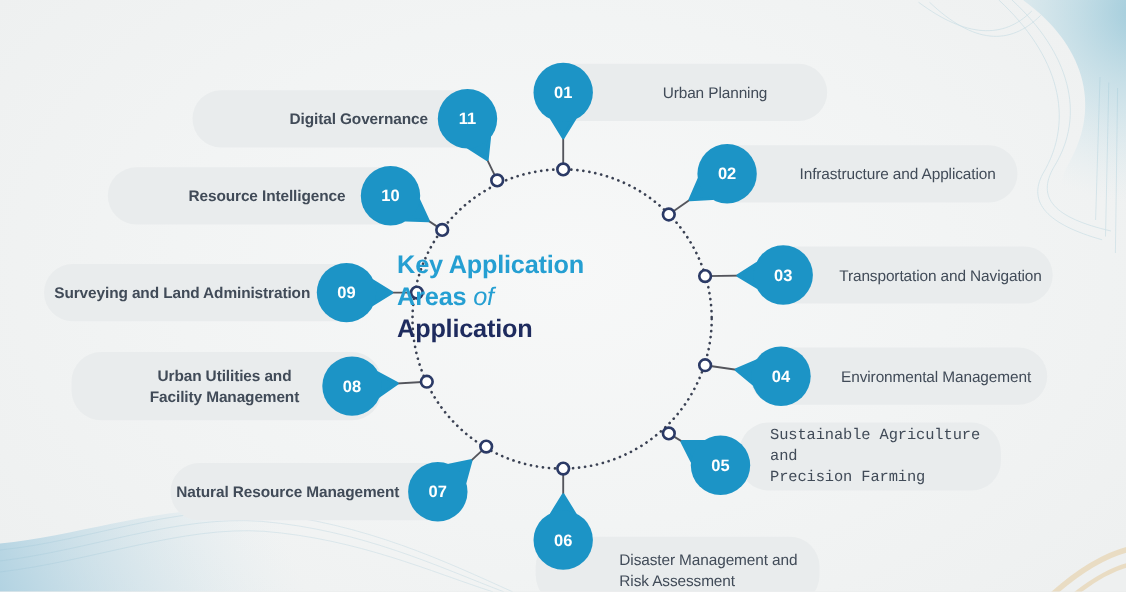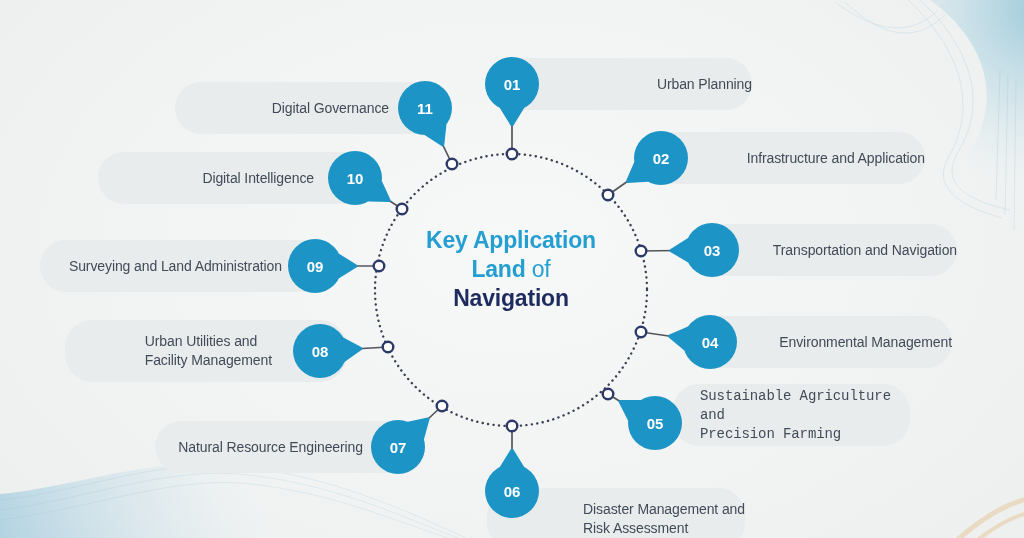--- a/index.html
+++ b/index.html
@@ -8,33 +8,33 @@
     font-family:"Liberation Sans",sans-serif;
     background:radial-gradient(ellipse 640px 420px at 50% 46%, #f7f8f8 0%, #f2f4f4 55%, #eef0f0 100%);
   }
   .deco{position:absolute;left:0;top:0;width:1024px;height:538px;z-index:1;}
   .pills{position:absolute;left:0;top:0;width:1024px;height:538px;z-index:2;}
   .pill{
     position:absolute;border-radius:27px;box-sizing:border-box;
     background:var(--pill-bg,#e9eced);
     display:flex;align-items:center;
   }
-  .pill.right{justify-content:flex-end;}
+  .pill.right{justify-content:center;}
   .pill.left{justify-content:flex-end;}
   .pill .label{
     font-size:14px;line-height:19px;color:var(--label-text,#414b58);
     letter-spacing:-0.1px;
   }
-  .pill.left .label{text-align:left;}
+  .pill.left .label{text-align:center;font-weight:bold;}
   .title{
     position:absolute;left:361px;top:226px;width:300px;z-index:4;
-    text-align:center;font-size:23px;line-height:29px;letter-spacing:-0.2px;
+    text-align:left;font-size:23px;line-height:29px;letter-spacing:-0.2px;
   }
   .t-accent{color:var(--accent,#259fd2);font-weight:700;}
-  .t-accent .reg{font-weight:400;}
+  .t-accent .reg{font-weight:400;font-style:italic;}
   .t-navy{color:var(--navy,#1e2b5e);font-weight:700;}
   .overlay{position:absolute;left:0;top:0;width:1024px;height:538px;z-index:3;}
 </style>
 </head>
 <body>
 
 <div class="canvas">
 
   <svg class="deco" viewBox="0 0 1024 538">
     <defs>
@@ -88,40 +88,40 @@
       <div class="pill right" style="left: 687px; top: 224px; width: 270px; height: 52px; padding-left: 66px;">
         <div class="label">Transportation and Navigation</div>
       </div>
       <div class="pill right" style="left: 672px; top: 384px; width: 238px; height: 62px; padding-left: 28px; font-family: Liberation Mono, monospace;">
         <div class="label">Sustainable Agriculture and<br>Precision Farming</div>
       </div>
       <div class="pill right" style="left: 487px; top: 488px; width: 258px; height: 62px; padding-left: 56px;">
         <div class="label">Disaster Management and<br>Risk Assessment</div>
       </div>
       <div class="pill left" style="left: 155px; top: 421px; width: 270px; height: 52px; padding-right: 62px;">
-        <div class="label">Natural Resource Engineering</div>
+        <div class="label">Natural Resource Management</div>
       </div>
       <div class="pill left" style="left: 40px; top: 240px; width: 302px; height: 52px; padding-right: 60px;">
         <div class="label">Surveying and Land Administration</div>
       </div>
       <div class="pill left" style="left: 65px; top: 320px; width: 282px; height: 62px; padding-right: 75px;">
         <div class="label">Urban Utilities and<br>Facility Management</div>
       </div>
       <div class="pill left" style="left: 98px; top: 152px; width: 282px; height: 52px; padding-right: 66px;">
-        <div class="label">Digital Intelligence</div>
+        <div class="label">Resource Intelligence</div>
       </div>
       <div class="pill left" style="left: 175px; top: 82px; width: 272px; height: 52px; padding-right: 58px;">
         <div class="label">Digital Governance</div>
       </div>
     </div>
 
   <div class="title">
     <div class="t-accent">Key Application</div>
-    <div class="t-accent"><span>Land</span> <span class="reg">of</span></div>
-    <div class="t-navy">Navigation</div>
+    <div class="t-accent"><span>Areas</span> <span class="reg">of</span></div>
+    <div class="t-navy">Application</div>
   </div>
 
   <svg class="overlay" id="overlay" viewBox="0 0 1024 538">
       <circle cx="511" cy="290" r="136" fill="none" stroke="#3a4153" stroke-width="2.4" stroke-dasharray="0.1 5.4" stroke-linecap="round"></circle>
       <line x1="512" y1="154" x2="512" y2="84" stroke="#54555c" stroke-width="1.7"></line>
       <line x1="608" y1="195" x2="661" y2="158" stroke="#54555c" stroke-width="1.7"></line>
       <line x1="641" y1="251" x2="712" y2="250" stroke="#54555c" stroke-width="1.7"></line>
       <line x1="641" y1="332" x2="710" y2="342" stroke="#54555c" stroke-width="1.7"></line>
       <line x1="608" y1="394" x2="655" y2="423" stroke="#54555c" stroke-width="1.7"></line>
       <line x1="512" y1="426" x2="512" y2="491" stroke="#54555c" stroke-width="1.7"></line>

